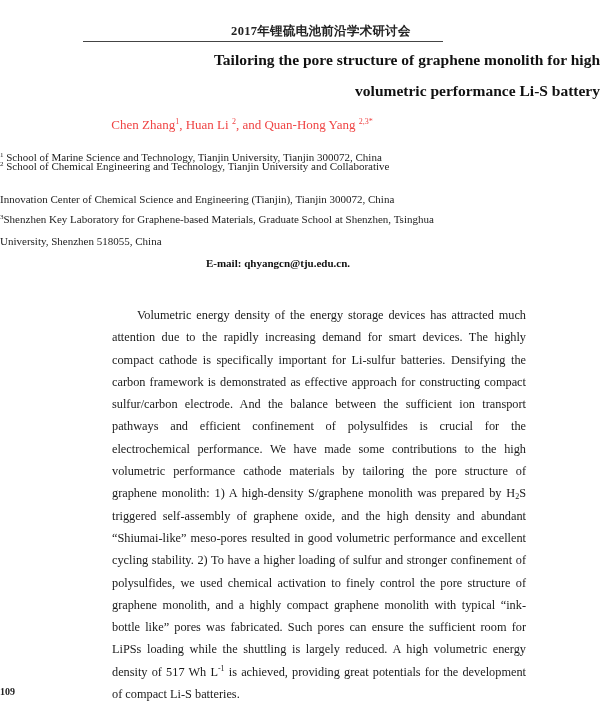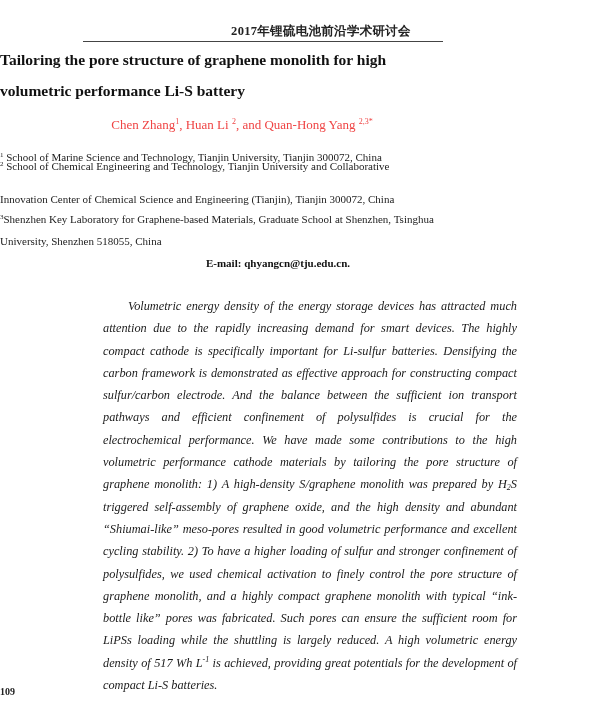--- a/index.html
+++ b/index.html
@@ -36,21 +36,21 @@
       border-top: 1.2px solid #444;
     }
     .header-rule.full {
       left: 83px;
       width: 360px;
     }
     .title-line {
       position: absolute;
       left: 0;
       width: 600px;
-      text-align: left;
+      text-align: right;
       font-weight: bold;
       font-size: 15.5px;
       color: #111;
     }
     .title-1 { top: 51px; }
     .title-2 { top: 82px; }
     .authors {
       position: absolute;
       top: 117px;
       left: 1px;
@@ -95,22 +95,21 @@
     .abstract {
       position: absolute;
       top: 288px;
       left: 96px;
       width: 414px;
       font-size: 12.3px;
       line-height: 22.3px;
       text-align: justify;
       text-indent: 25px;
       color: #1a1a1a;
-      margin: 7px;
-      font-style: italic;
+      margin: 16px;
     }
     .abstract sub {
       font-size: 8px;
       vertical-align: -2px;
       line-height: 0;
     }
     .abstract sup {
       font-size: 8px;
       vertical-align: 5px;
       line-height: 0;

